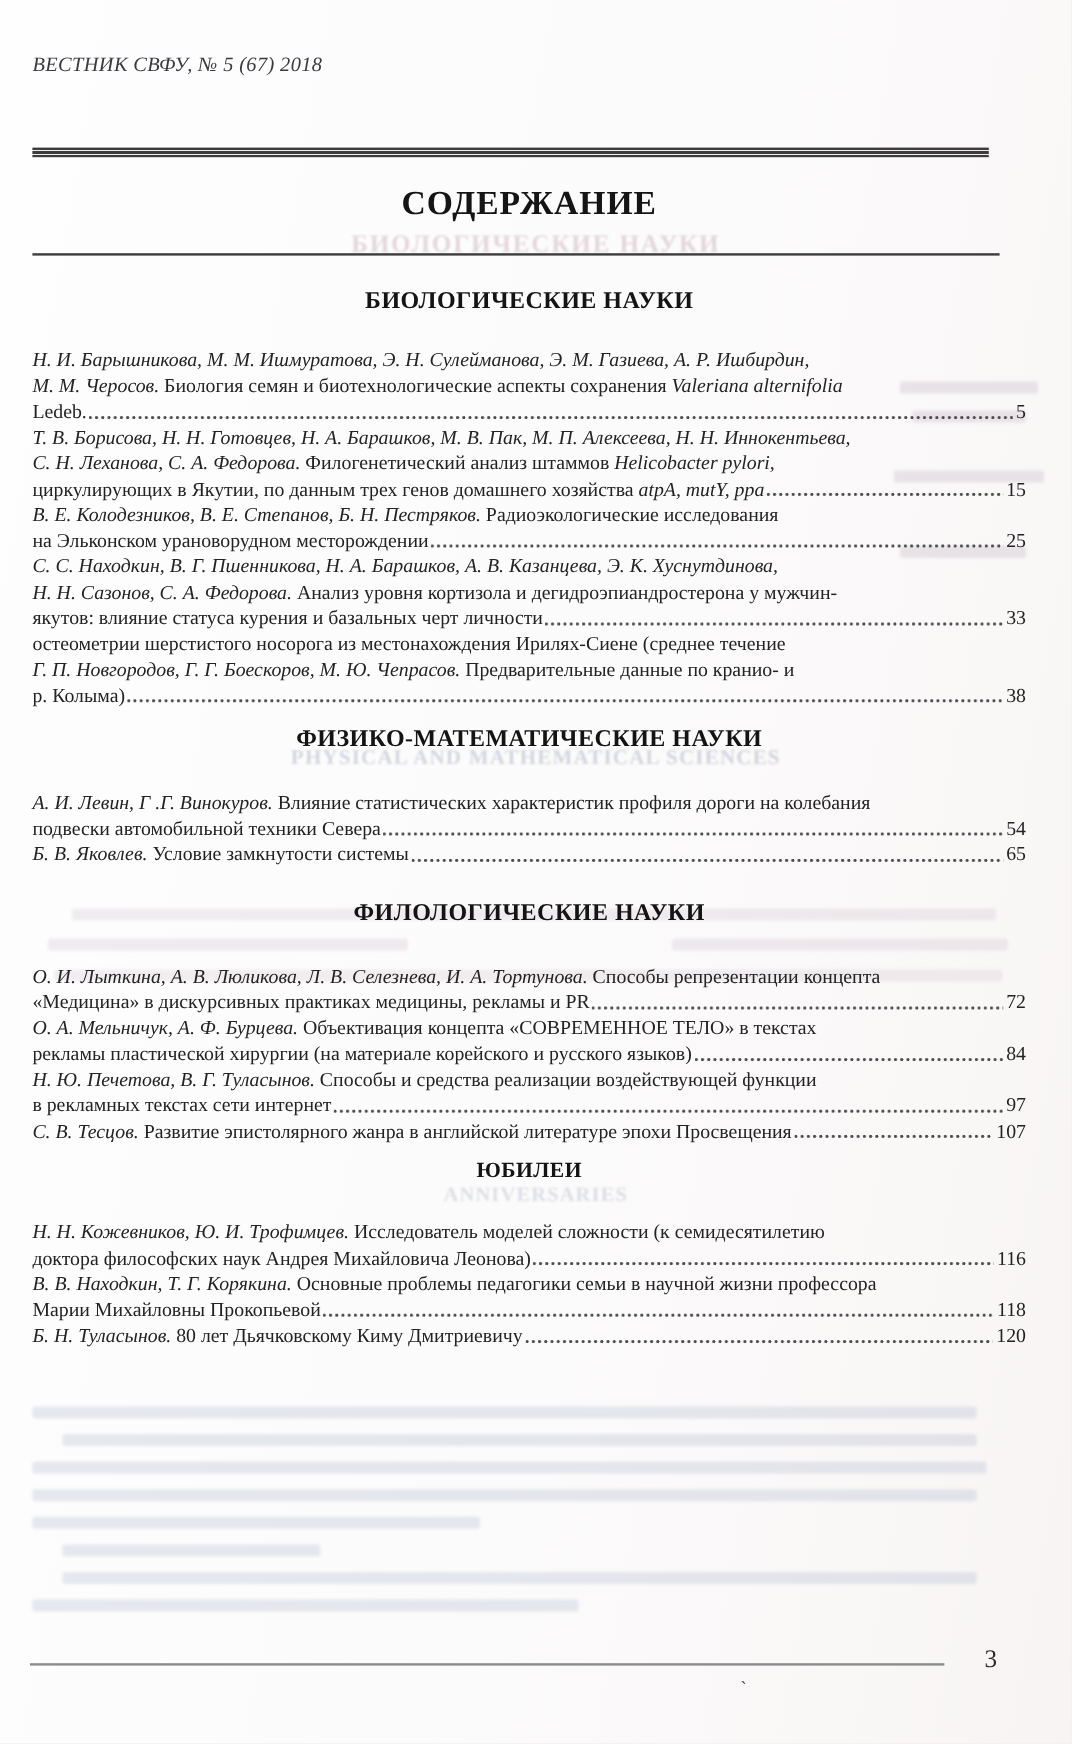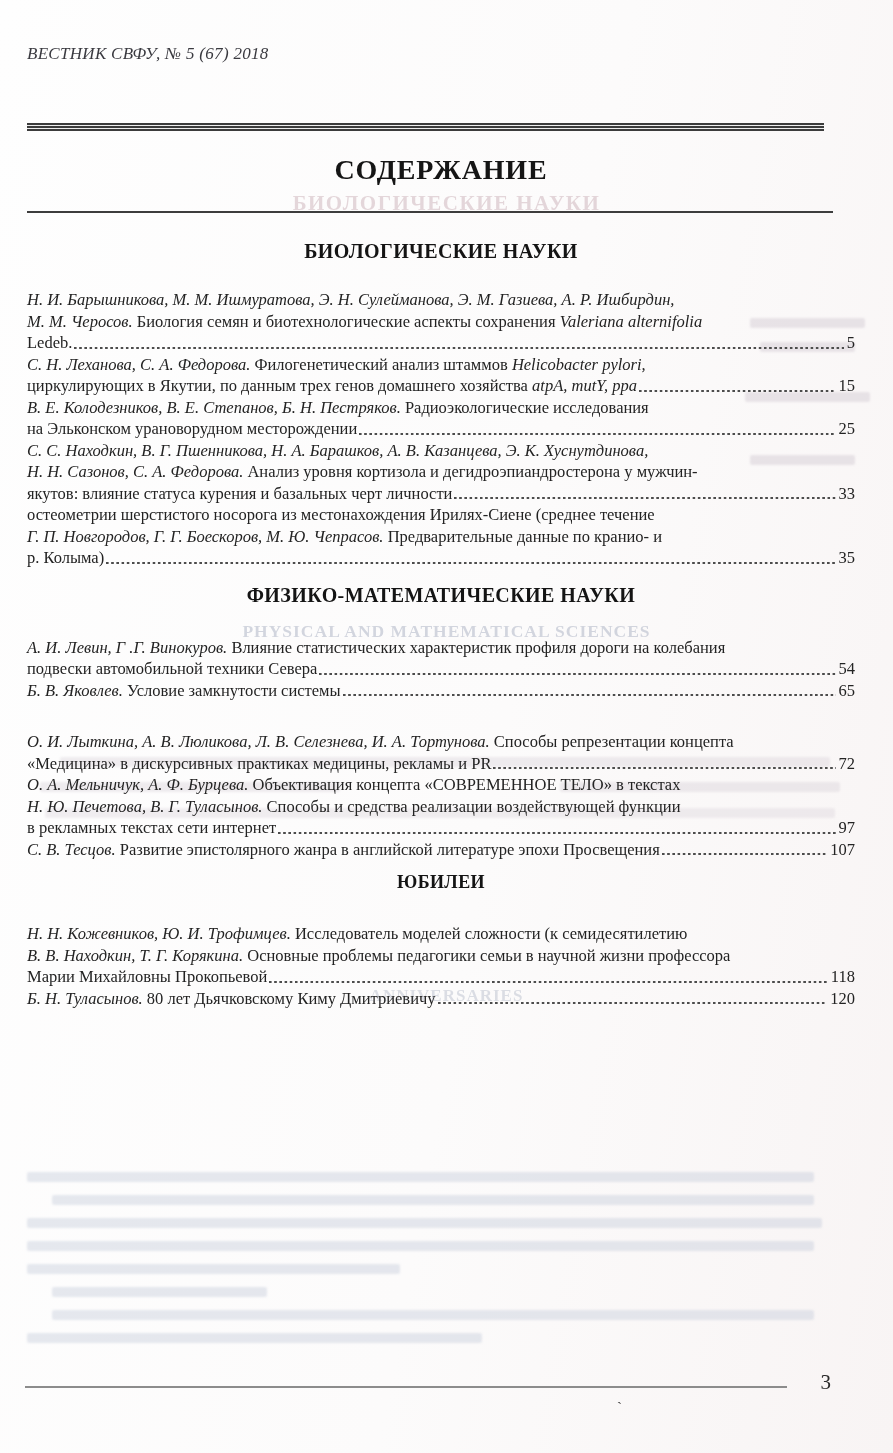--- a/index.html
+++ b/index.html
@@ -131,20 +131,21 @@
             <div class="entry">
               <div class="line"><span class="it">Н. И. Барышникова, М. М. Ишмуратова, Э. Н. Сулейманова, Э. М. Газиева, А. Р. Ишбирдин,</span></div>
               <div class="line"><span class="it">М. М. Черосов. </span><span class="re">Биология семян и биотехнологические аспекты сохранения </span><span class="it">Valeriana alternifolia</span></div>
               <div class="line last">
                 <span class="text"><span class="re">Ledeb.</span></span>
                 <span class="dots"></span>
                 <span class="page-num">5</span>
               </div>
             </div>
             <div class="entry">
+              <div class="line"><span class="it">Т. В. Борисова, Н. Н. Готовцев, Н. А. Барашков, М. В. Пак, М. П. Алексеева, Н. Н. Иннокентьева,</span></div>
               <div class="line"><span class="it">С. Н. Леханова, С. А. Федорова. </span><span class="re">Филогенетический анализ штаммов </span><span class="it">Helicobacter pylori,</span></div>
               <div class="line last">
                 <span class="text"><span class="re">циркулирующих в Якутии, по данным трех генов домашнего хозяйства </span><span class="it">atpA, mutY, ppa</span></span>
                 <span class="dots"></span>
                 <span class="page-num">15</span>
               </div>
             </div>
             <div class="entry">
               <div class="line"><span class="it">В. Е. Колодезников, В. Е. Степанов, Б. Н. Пестряков. </span><span class="re">Радиоэкологические исследования</span></div>
               <div class="line last">
@@ -161,21 +162,21 @@
                 <span class="dots"></span>
                 <span class="page-num">33</span>
               </div>
             </div>
             <div class="entry">
               <div class="line"><span class="re">остеометрии шерстистого носорога из местонахождения Ирилях-Сиене (среднее течение</span></div>
               <div class="line"><span class="it">Г. П. Новгородов, Г. Г. Боескоров, М. Ю. Чепрасов. </span><span class="re">Предварительные данные по кранио- и</span></div>
               <div class="line last">
                 <span class="text"><span class="re">р. Колыма)</span></span>
                 <span class="dots"></span>
-                <span class="page-num">35</span>
+                <span class="page-num">38</span>
               </div>
             </div>
           </div>
         </div>
         <div class="section sec-1">
           <div class="section-heading">ФИЗИКО-МАТЕМАТИЧЕСКИЕ НАУКИ</div>
           <div class="entries">
             <div class="entry">
               <div class="line"><span class="it">А. И. Левин, Г .Г. Винокуров. </span><span class="re">Влияние статистических характеристик профиля дороги на колебания</span></div>
               <div class="line last">
@@ -187,31 +188,37 @@
             <div class="entry">
               <div class="line last">
                 <span class="text"><span class="it">Б. В. Яковлев. </span><span class="re">Условие замкнутости системы</span></span>
                 <span class="dots"></span>
                 <span class="page-num">65</span>
               </div>
             </div>
           </div>
         </div>
         <div class="section sec-2">
+          <div class="section-heading">ФИЛОЛОГИЧЕСКИЕ НАУКИ</div>
           <div class="entries">
             <div class="entry">
               <div class="line"><span class="it">О. И. Лыткина, А. В. Люликова, Л. В. Селезнева, И. А. Тортунова. </span><span class="re">Способы репрезентации концепта</span></div>
               <div class="line last">
                 <span class="text"><span class="re">«Медицина» в дискурсивных практиках медицины, рекламы и PR</span></span>
                 <span class="dots"></span>
                 <span class="page-num">72</span>
               </div>
             </div>
             <div class="entry">
               <div class="line"><span class="it">О. А. Мельничук, А. Ф. Бурцева. </span><span class="re">Объективация концепта «СОВРЕМЕННОЕ ТЕЛО» в текстах</span></div>
+              <div class="line last">
+                <span class="text"><span class="re">рекламы пластической хирургии (на материале корейского и русского языков)</span></span>
+                <span class="dots"></span>
+                <span class="page-num">84</span>
+              </div>
             </div>
             <div class="entry">
               <div class="line"><span class="it">Н. Ю. Печетова, В. Г. Туласынов. </span><span class="re">Способы и средства реализации воздействующей функции</span></div>
               <div class="line last">
                 <span class="text"><span class="re">в рекламных текстах сети интернет</span></span>
                 <span class="dots"></span>
                 <span class="page-num">97</span>
               </div>
             </div>
             <div class="entry">
@@ -221,20 +228,25 @@
                 <span class="page-num">107</span>
               </div>
             </div>
           </div>
         </div>
         <div class="section sec-3">
           <div class="section-heading">ЮБИЛЕИ</div>
           <div class="entries">
             <div class="entry">
               <div class="line"><span class="it">Н. Н. Кожевников, Ю. И. Трофимцев. </span><span class="re">Исследователь моделей сложности (к семидесятилетию</span></div>
+              <div class="line last">
+                <span class="text"><span class="re">доктора философских наук Андрея Михайловича Леонова)</span></span>
+                <span class="dots"></span>
+                <span class="page-num">116</span>
+              </div>
             </div>
             <div class="entry">
               <div class="line"><span class="it">В. В. Находкин, Т. Г. Корякина. </span><span class="re">Основные проблемы педагогики семьи в научной жизни профессора</span></div>
               <div class="line last">
                 <span class="text"><span class="re">Марии Михайловны Прокопьевой</span></span>
                 <span class="dots"></span>
                 <span class="page-num">118</span>
               </div>
             </div>
             <div class="entry">

